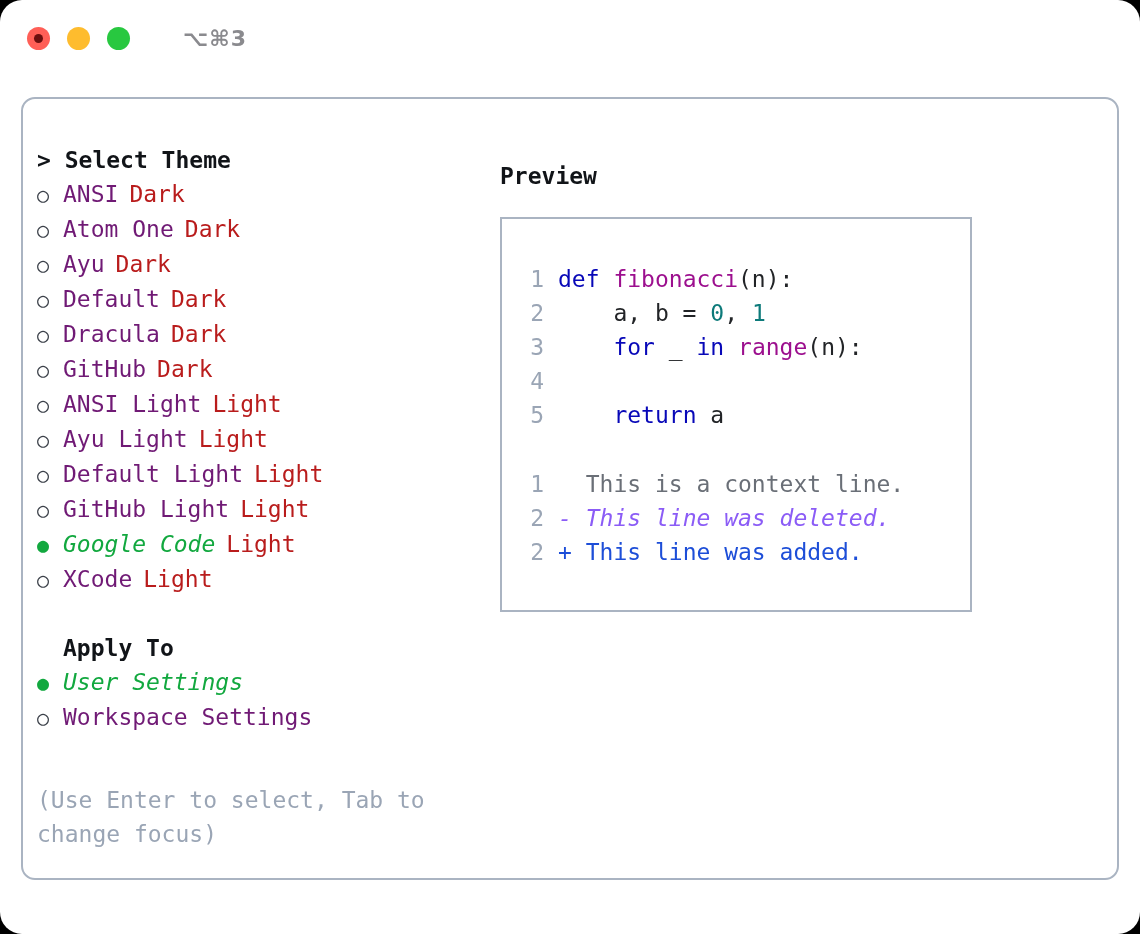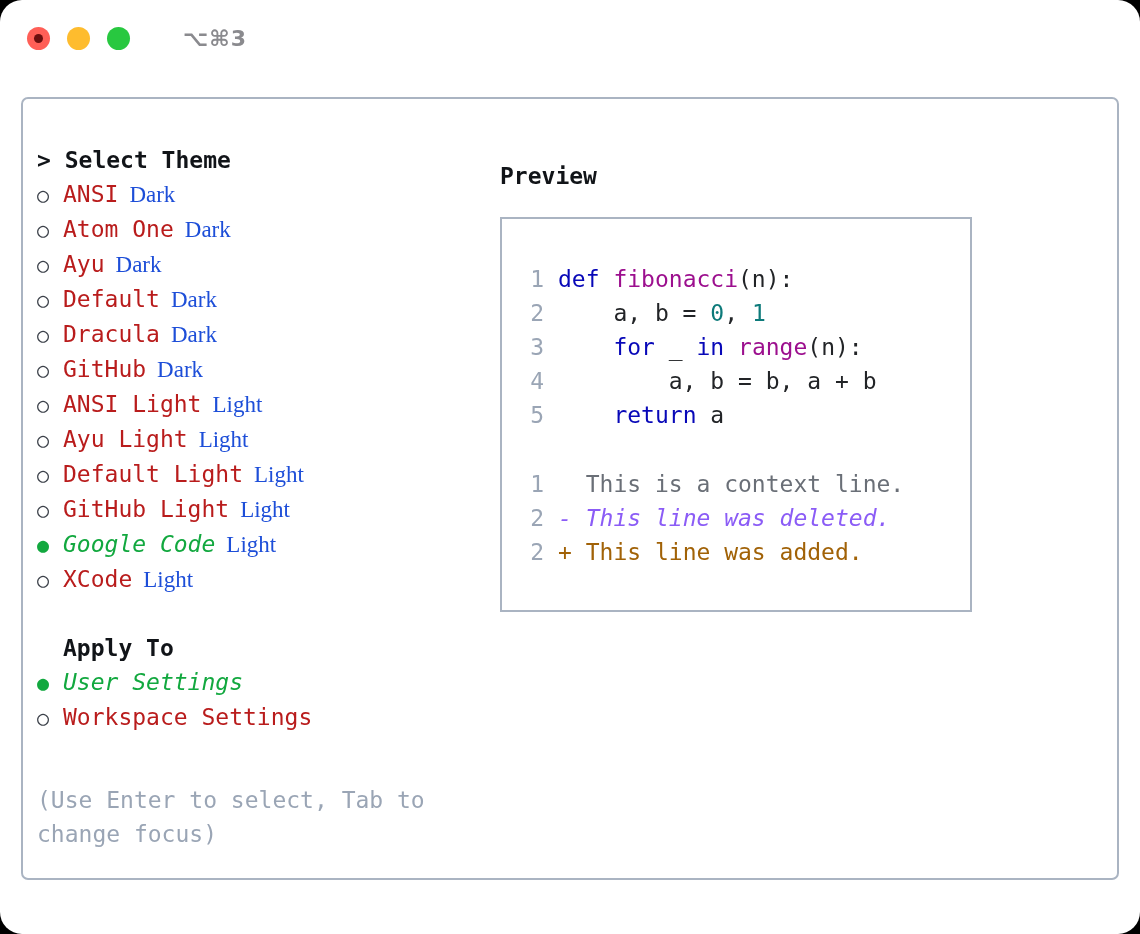--- a/index.html
+++ b/index.html
@@ -71,21 +71,21 @@
   }
 
   
   .panel {
     position: absolute;
     left: 21px;
     top: 97px;
     width: 1098px;
     height: 783px;
     border: 2px solid #aab4c2;
-    border-radius: 7px;
+    border-radius: 14px;
     box-sizing: border-box;
     background: #ffffff;
   }
 
   .cols {
     position: absolute;
     left: 0; top: 0;
     width: 100%;
     height: 100%;
   }
@@ -120,26 +120,25 @@
     white-space: pre;
   }
   .marker {
     width: 26px;
     flex: 0 0 26px;
     font-size: 20px;
     color: #3b4049;
     line-height: 34px;
   }
   .marker.on { color: #12a83f; }
-  .opt-label { color: #b91c1c; }
+  .opt-label { color: #701a75; }
   .opt.selected .opt-label { color: #12a83f; font-style: italic; }
   .opt-variant {
-    color: #1d4ed8;
+    color: #b91c1c;
     margin-left: 11px;
-    font-family: Liberation Serif, serif;
   }
 
   .group-title {
     font-size: 23px;
     color: #111418;
     line-height: 34px;
     padding-left: 26px;
     white-space: pre;
     font-weight: bold;
   }
@@ -199,21 +198,21 @@
 
   .diff {
     position: absolute;
     left: 14px;
     top: 248px;
     font-size: 23px;
     line-height: 34px;
   }
   .d-ctx { color: #6a6f77; }
   .d-del { color: #8b5cf6; font-style: italic; }
-  .d-add { color: #a16207; }
+  .d-add { color: #1d4ed8; }
 </style>
 </head>
 <body>
 
 <div class="window">
 
   <div class="titlebar">
     <div class="lights">
       <span class="light red"></span>
       <span class="light yellow"></span>
@@ -256,21 +255,21 @@
       </div>
 
       <div class="right">
         <div class="preview-title">Preview</div>
 
         <div class="preview-box">
           <div class="code" id="code-block">
               <div class="cline"><span class="lnum">1</span><span class="ctext"><span class="tok-kw">def </span><span class="tok-fn">fibonacci</span><span class="tok-pl">(n):</span></span></div>
               <div class="cline"><span class="lnum">2</span><span class="ctext"><span class="tok-pl">    a, b = </span><span class="tok-num">0</span><span class="tok-pl">, </span><span class="tok-num">1</span></span></div>
               <div class="cline"><span class="lnum">3</span><span class="ctext"><span class="tok-pl">    </span><span class="tok-kw">for</span><span class="tok-pl"> _ </span><span class="tok-kw">in</span><span class="tok-pl"> </span><span class="tok-fn">range</span><span class="tok-pl">(n):</span></span></div>
-              <div class="cline"><span class="lnum">4</span><span class="ctext"><span class="tok-pl">        a, b = b, a + b</span></span></div>
+              <div class="cline"><span class="lnum">4</span></div>
               <div class="cline"><span class="lnum">5</span><span class="ctext"><span class="tok-pl">    </span><span class="tok-kw">return</span><span class="tok-pl"> a</span></span></div>
             </div>
           <div class="diff" id="diff-block">
               <div class="cline"><span class="lnum">1</span><span class="ctext d-ctx"><span>  </span><span>This is a context line.</span></span></div>
               <div class="cline"><span class="lnum">2</span><span class="ctext d-del"><span>- </span><span>This line was deleted.</span></span></div>
               <div class="cline"><span class="lnum">2</span><span class="ctext d-add"><span>+ </span><span>This line was added.</span></span></div>
             </div>
         </div>
       </div>
 

